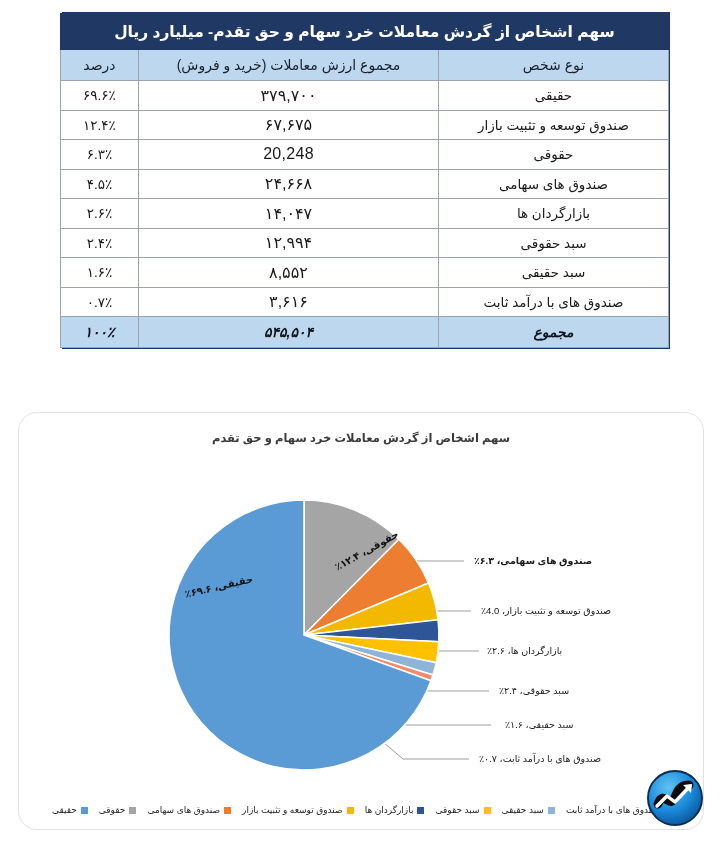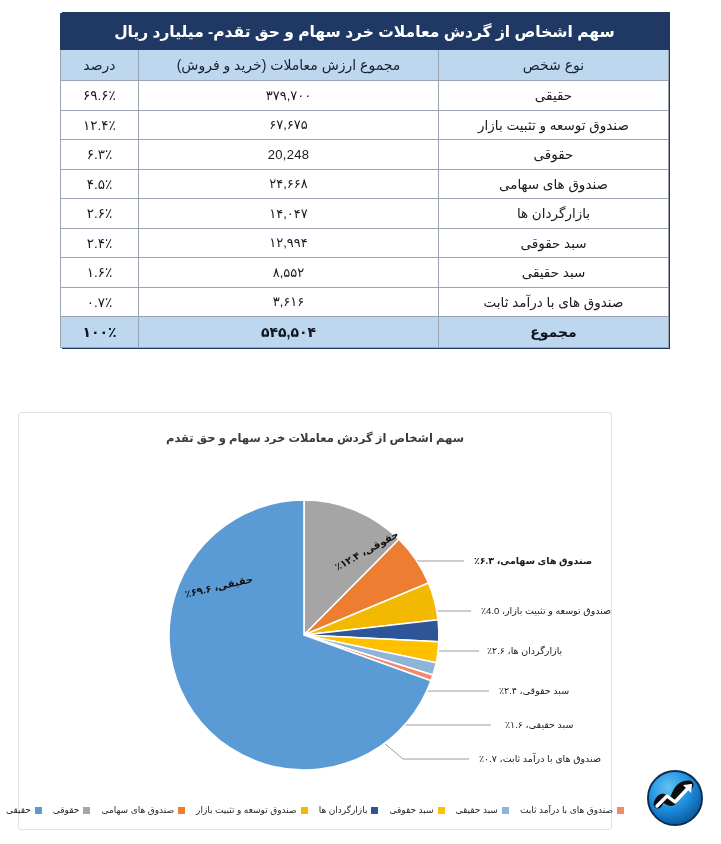--- a/index.html
+++ b/index.html
@@ -55,42 +55,43 @@
     font-weight: normal;
     height: 31px;
   }
   .body-row td {
     height: 29.5px;
     font-size: 13.5px;
     color: #1a1a1a;
     background: #ffffff;
   }
   .body-row td.c-name  { font-size: 13.5px; }
-  .body-row td.c-value { font-size: 13px; letter-spacing: 0.3px; }
+  .body-row td.c-value { font-size: 16px; letter-spacing: 0.3px; }
   .body-row td.c-pct   { font-size: 13.5px; }
   .total-row td {
     background: #BDD7EE;
     font-weight: bold;
     font-size: 14px;
     height: 31px;
     color: #10161f;
+    font-style: italic;
   }
   .col-w-pct  { width: 78px; }
   .col-w-val  { width: 300px; }
   .col-w-name { width: 230px; }
 
   
   #chart-card {
     position: absolute;
     left: 18px;
     top: 412px;
-    width: 594px;
+    width: 686px;
     height: 418px;
     border: 1px solid #e2e2e2;
-    border-radius: 3px;
+    border-radius: 19px;
     background: #ffffff;
   }
   #chart-title {
     position: absolute;
     top: 18px;
     left: 0;
     width: 100%;
     text-align: center;
     font-size: 11.5px;
     font-weight: bold;

